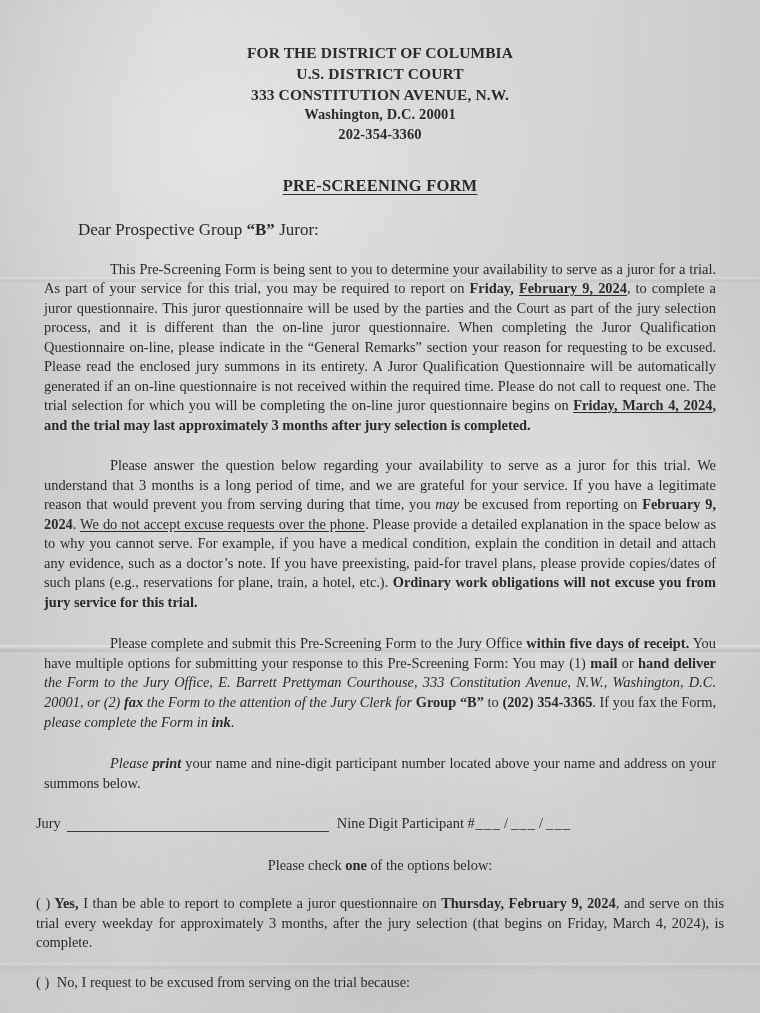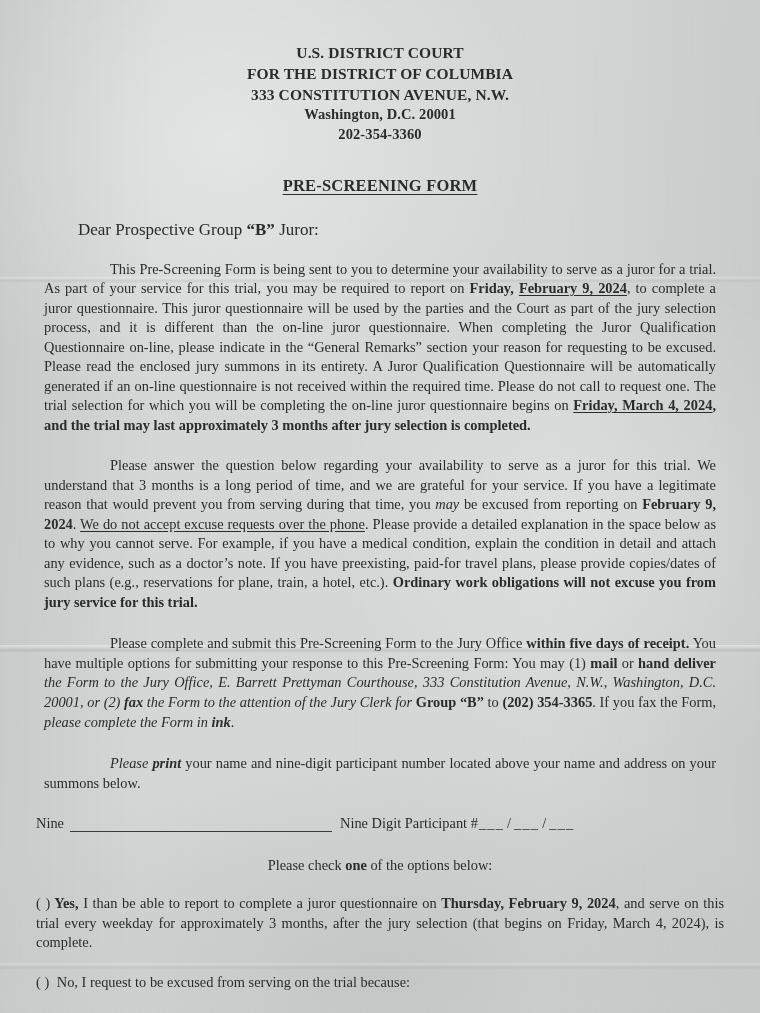--- a/index.html
+++ b/index.html
@@ -173,43 +173,43 @@
 
 <div class="page">
   <div class="grain"></div>
   <div class="crease c1"></div>
   <div class="crease c2"></div>
   <div class="crease c3"></div>
 
   <div class="content">
 
     <div class="letterhead">
+      <span class="lh-line lh-2">FOR THE DISTRICT OF COLUMBIA</span>
       <span class="lh-line lh-1">U.S. DISTRICT COURT</span>
-      <span class="lh-line lh-2">FOR THE DISTRICT OF COLUMBIA</span>
       <span class="lh-line lh-3">333 CONSTITUTION AVENUE, N.W.</span>
       <span class="lh-line lh-4">Washington, D.C. 20001</span>
       <span class="lh-line lh-5">202-354-3360</span>
     </div>
 
     <div class="form-title">PRE-SCREENING FORM</div>
 
     <div class="salutation">
       <span>Dear Prospective Group </span><b>“B”</b><span> Juror:</span>
     </div>
 
     <p class="body" id="p1"><span class="p-indent"></span><span>This Pre-Screening Form is being sent to you to determine your availability to serve as a juror for a trial.  As part of your service for this trial, you may be required to report on </span><b>Friday, </b><b><u>February 9, 2024</u></b><span>, to complete a juror questionnaire.  This juror questionnaire will be used by the parties and the Court as part of the jury selection process, and it is different than the on-line juror questionnaire.  When completing the Juror Qualification Questionnaire on-line, please indicate in the “General Remarks” section your reason for requesting to be excused.  Please read the enclosed jury summons in its entirety.  A Juror Qualification Questionnaire will be automatically generated if an on-line questionnaire is not received within the required time. Please do not call to request one. The trial selection for which you will be completing the on-line juror questionnaire begins on </span><b><u>Friday, March 4, 2024</u></b><b>, and the trial may last approximately 3 months after jury selection is completed.</b></p>
 
     <p class="body" id="p2"><span class="p-indent"></span><span>Please answer the question below regarding your availability to serve as a juror for this trial.  We understand that 3 months is a long period of time, and we are grateful for your service.  If you have a legitimate reason that would prevent you from serving during that time, you </span><i>may</i><span> be excused from reporting on </span><b>February 9, 2024</b><span>.  </span><u>We do not accept excuse requests over the phone</u><span>.  Please provide a detailed explanation in the space below as to why you cannot serve.  For example, if you have a medical condition, explain the condition in detail and attach any evidence, such as a doctor’s note.  If you have preexisting, paid-for travel plans, please provide copies/dates of such plans (e.g., reservations for plane, train, a hotel, etc.).  </span><b>Ordinary work obligations will not excuse you from jury service for this trial.</b></p>
 
     <p class="body" id="p3"><span class="p-indent"></span><span>Please complete and submit this Pre-Screening Form to the Jury Office </span><b>within five days of receipt.</b><span>  You have multiple options for submitting your response to this Pre-Screening Form:  You may (1) </span><b>mail</b><span> or </span><b>hand deliver</b><i> the Form to the Jury Office, E. Barrett Prettyman Courthouse, 333 Constitution Avenue, N.W., Washington, D.C. 20001, or (2) </i><i><b>fax</b></i><i> the Form to the attention of the Jury Clerk for </i><b>Group “B”</b><span> to </span><b>(202) 354-3365</b><span>. If you fax the Form, </span><i>please complete the Form in </i><i><b>ink</b></i><span>.</span></p>
 
     <p class="body" id="p4"><span class="p-indent"></span><i>Please </i><i><b>print</b></i><span> your name and nine-digit participant number located above your name and address on your summons below.</span></p>
 
     <div class="name-row">
-      <span class="name-label">Nine</span>
+      <span class="name-label">Jury</span>
       <span class="name-rule"></span>
       <span class="participant-label">Nine Digit Participant #</span>
       <span class="pn-group">___</span>
       <span class="pn-sep">/</span>
       <span class="pn-group">___</span>
       <span class="pn-sep">/</span>
       <span class="pn-group">___</span>
     </div>
 
     <div class="check-instruction"><span>Please check </span><b>one</b><span> of the options below:</span></div>

